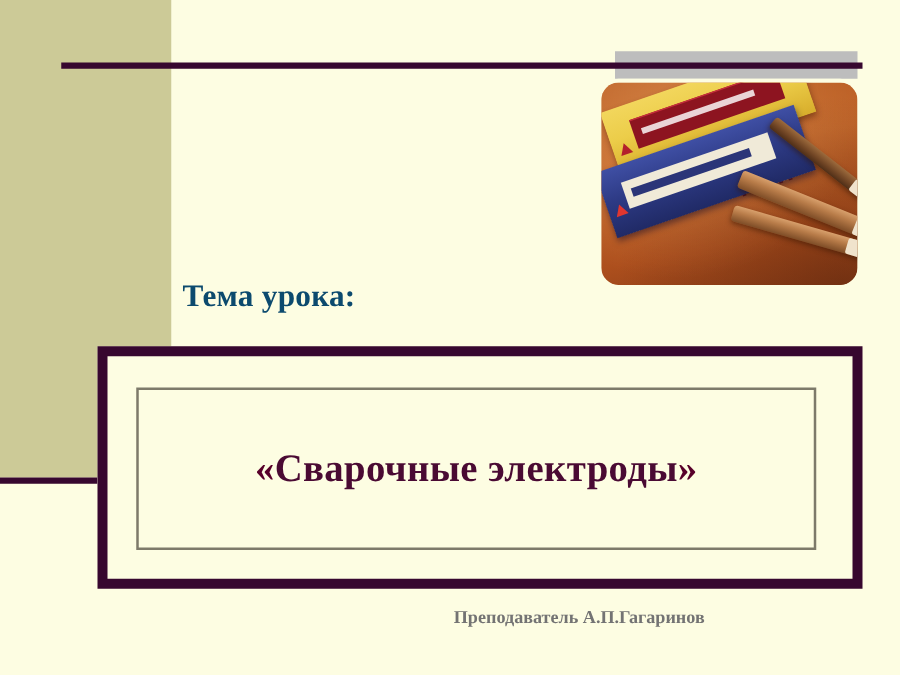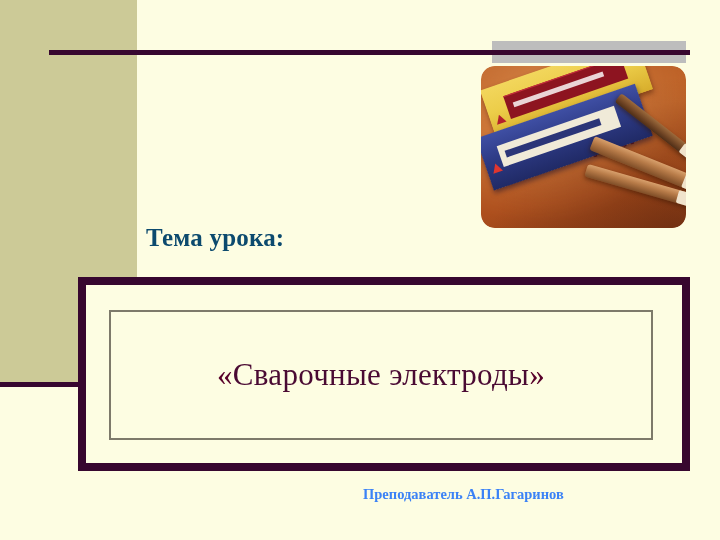--- a/index.html
+++ b/index.html
@@ -238,37 +238,37 @@
     width: 544px;
     height: 130px;
     border: 2px solid #7d7a6a;
     box-sizing: border-box;
     display: flex;
     align-items: center;
     justify-content: center;
   }
   .title-text {
     font-size: 31px;
-    font-weight: normal;
+    font-weight: bold;
     color: #4a0a33;
     white-space: nowrap;
     letter-spacing: .3px;
   }
   .title-text .guillemet {
     color: #58002a;
   }
 
   
   .presenter {
     position: absolute;
     left: 363px;
     top: 486px;
     font-size: 14.5px;
     font-weight: bold;
-    color: #3b82f6;
+    color: #737373;
     white-space: nowrap;
     z-index: 6;
   }
 </style>
 </head>
 <body>
 
 <div class="slide">
 
   <div class="sidebar-band"></div>

